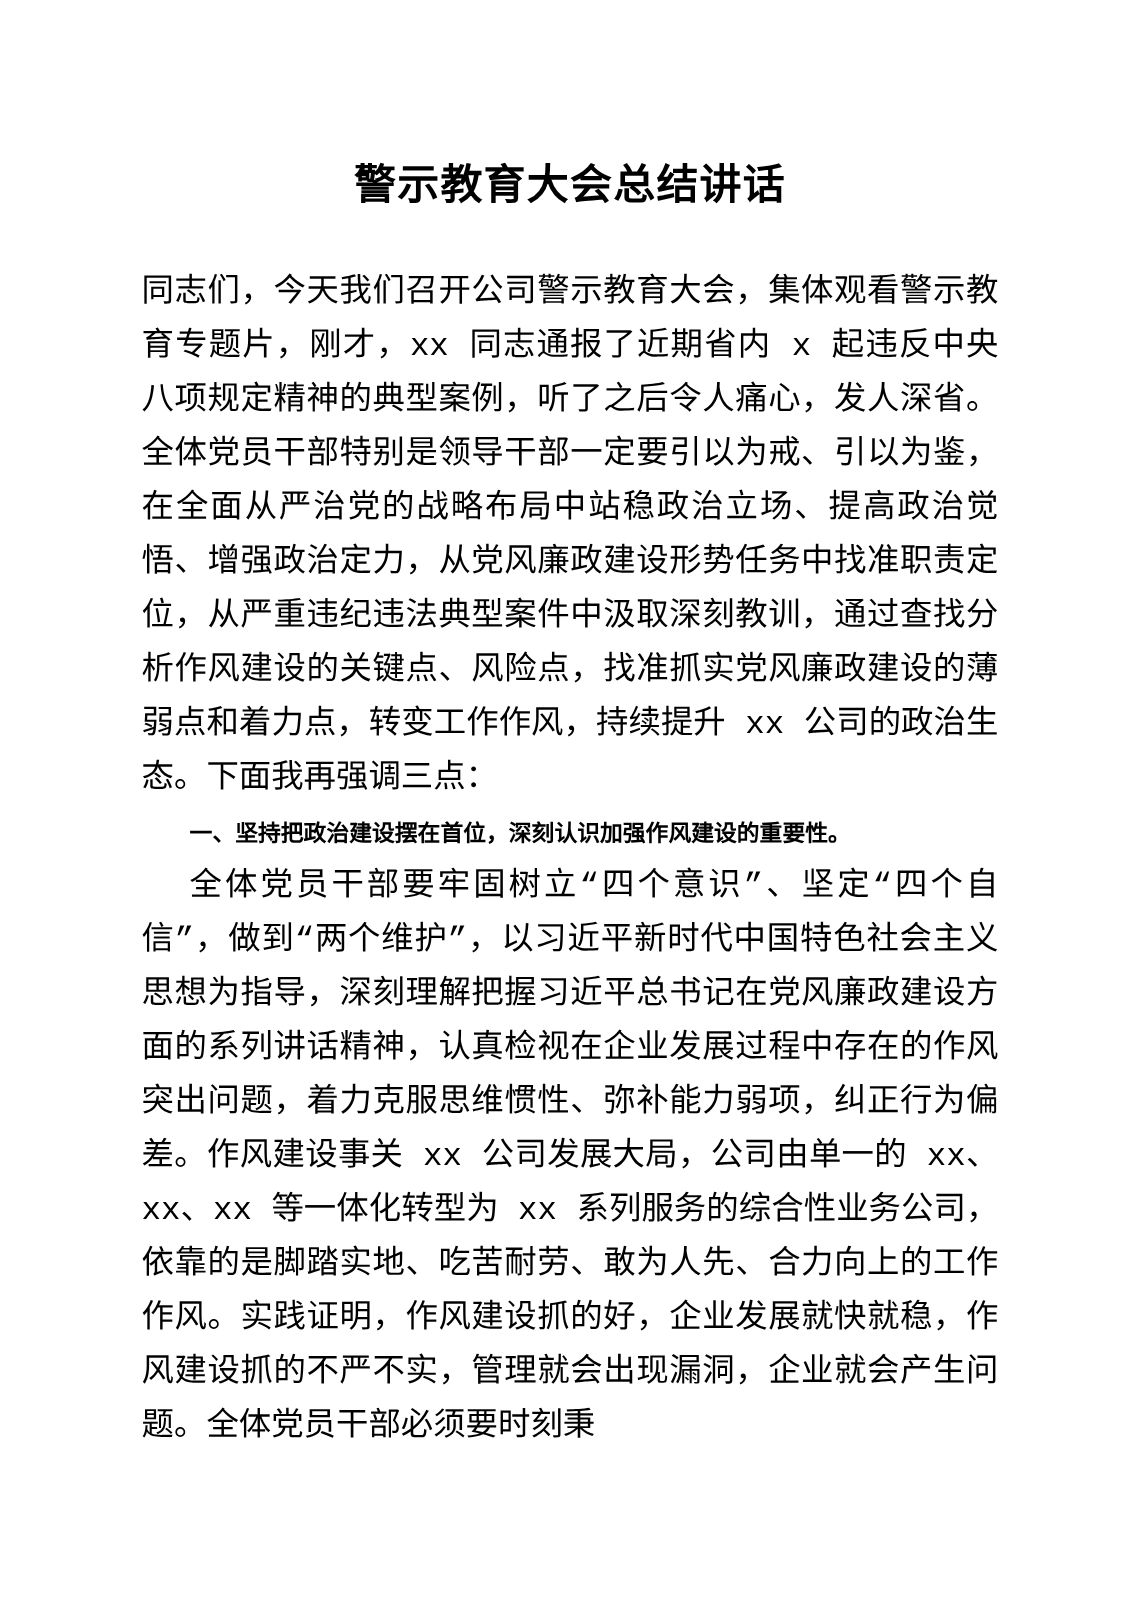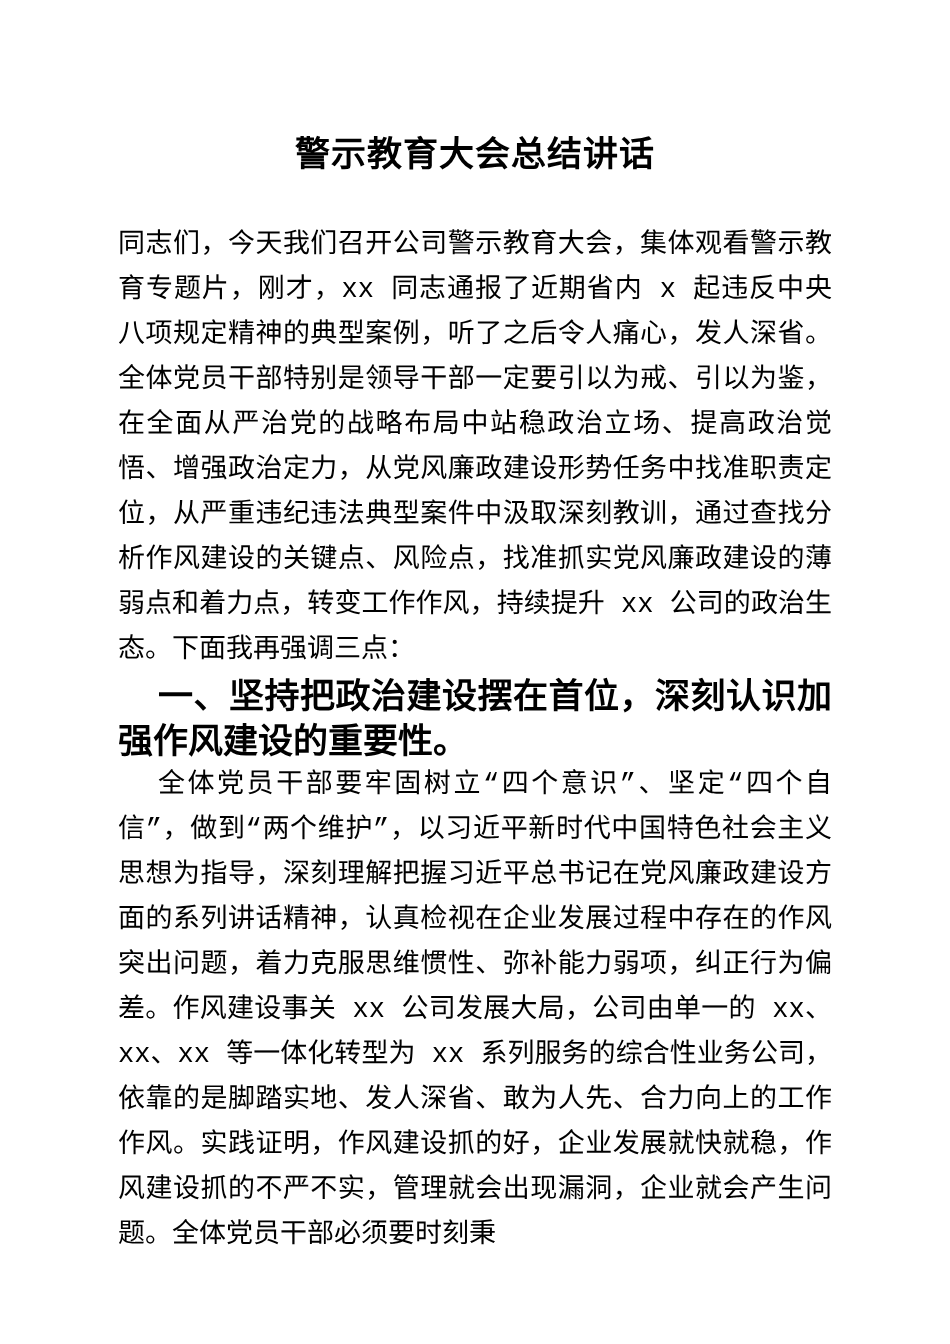--- a/index.html
+++ b/index.html
@@ -41,34 +41,34 @@
     font-family: Liberation Mono, monospace;
   }
   .para-flush {
     text-indent: 0;
   }
   .para-indent {
     text-indent: 40px;
   }
   .section-heading {
     margin: 0;
-    font-size: 35px;
+    font-size: 19px;
     line-height: 45px;
     font-weight: bold;
     text-indent: 40px;
     text-align: justify;
     text-justify: inter-character;
     word-break: break-all;
     font-family: "Liberation Sans", sans-serif;
   }
 </style>
 </head>
 <body>
 
 <div class="page">
   <h1 class="doc-title">警示教育大会总结讲话</h1>
 
   <p class="para para-flush">同志们，今天我们召开公司警示教育大会，集体观看警示教育专题片，刚才，xx 同志通报了近期省内 x 起违反中央八项规定精神的典型案例，听了之后令人痛心，发人深省。全体党员干部特别是领导干部一定要引以为戒、引以为鉴，在全面从严治党的战略布局中站稳政治立场、提高政治觉悟、增强政治定力，从党风廉政建设形势任务中找准职责定位，从严重违纪违法典型案件中汲取深刻教训，通过查找分析作风建设的关键点、风险点，找准抓实党风廉政建设的薄弱点和着力点，转变工作作风，持续提升 xx 公司的政治生态。下面我再强调三点：</p>
 
   <h2 class="section-heading">一、坚持把政治建设摆在首位，深刻认识加强作风建设的重要性。</h2>
 
-  <p class="para para-indent">全体党员干部要牢固树立“四个意识”、坚定“四个自信”，做到“两个维护”，以习近平新时代中国特色社会主义思想为指导，深刻理解把握习近平总书记在党风廉政建设方面的系列讲话精神，认真检视在企业发展过程中存在的作风突出问题，着力克服思维惯性、弥补能力弱项，纠正行为偏差。作风建设事关 xx 公司发展大局，公司由单一的 xx、xx、xx 等一体化转型为 xx 系列服务的综合性业务公司，依靠的是脚踏实地、发人深省、敢为人先、合力向上的工作作风。实践证明，作风建设抓的好，企业发展就快就稳，作风建设抓的不严不实，管理就会出现漏洞，企业就会产生问题。全体党员干部必须要时刻秉</p>
+  <p class="para para-indent">全体党员干部要牢固树立“四个意识”、坚定“四个自信”，做到“两个维护”，以习近平新时代中国特色社会主义思想为指导，深刻理解把握习近平总书记在党风廉政建设方面的系列讲话精神，认真检视在企业发展过程中存在的作风突出问题，着力克服思维惯性、弥补能力弱项，纠正行为偏差。作风建设事关 xx 公司发展大局，公司由单一的 xx、xx、xx 等一体化转型为 xx 系列服务的综合性业务公司，依靠的是脚踏实地、吃苦耐劳、敢为人先、合力向上的工作作风。实践证明，作风建设抓的好，企业发展就快就稳，作风建设抓的不严不实，管理就会出现漏洞，企业就会产生问题。全体党员干部必须要时刻秉</p>
 </div>
 
 </body></html>

